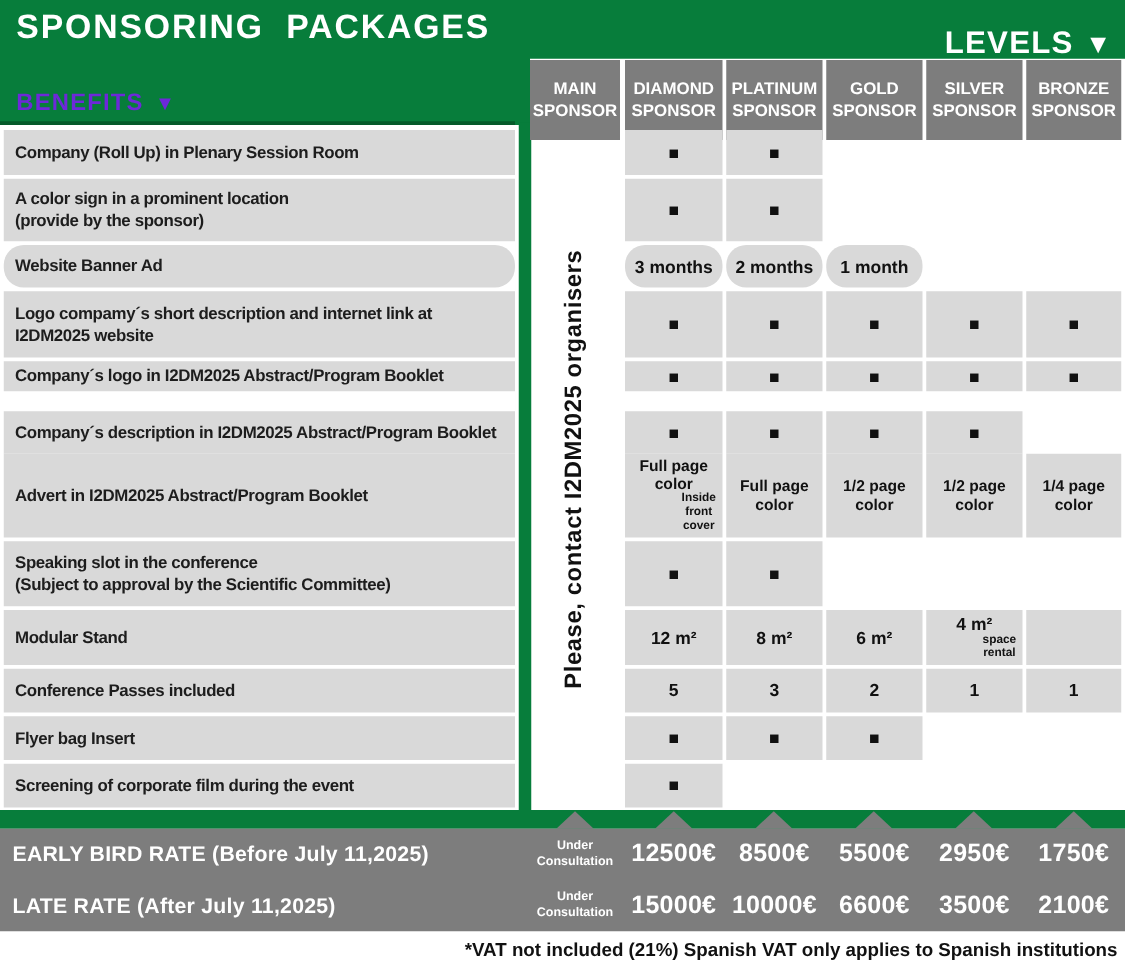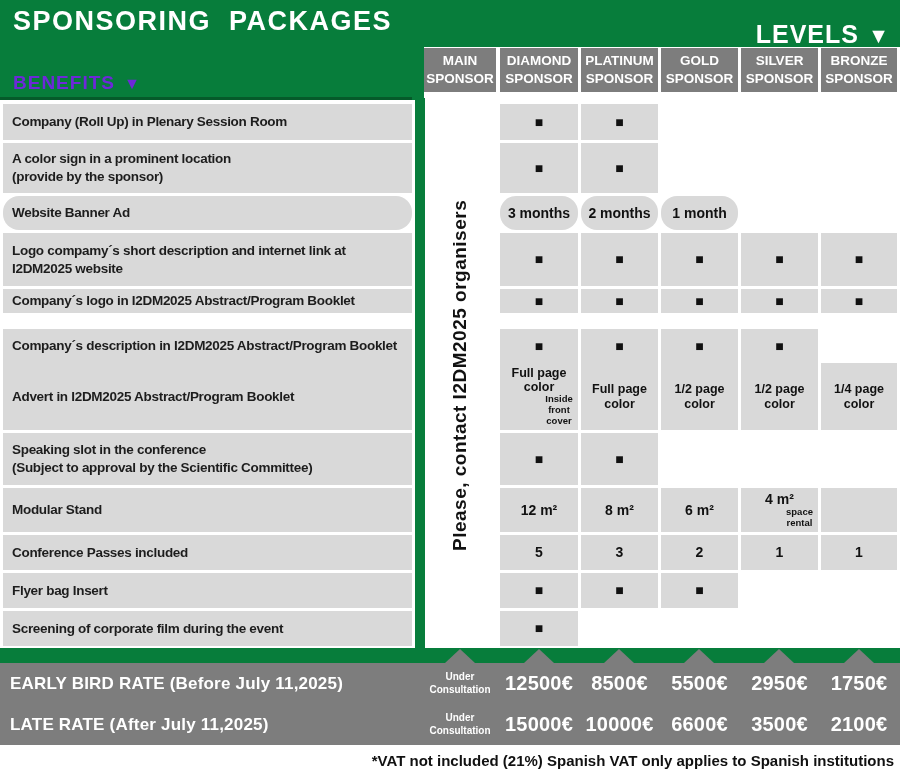--- a/index.html
+++ b/index.html
@@ -24,21 +24,21 @@
   .tri { font-size:0.85em; margin-left:9px; }
 
   
   .cMain { left:424px; width:72px; }
   .cD { left:500px; width:78px; }
   .cP { left:581px; width:77px; }
   .cG { left:661px; width:77px; }
   .cS { left:741px; width:77px;text-align:right; }
   .cB { left:821px; width:76px; }
 
-  .colhead { top:48px; height:44px; background:var(--header_gray,#7d7d7d); color:#fff;
+  .colhead { top:48px; height:64px; background:var(--header_gray,#7d7d7d); color:#fff;
              font-weight:bold; font-size:13.5px; line-height:1.3; display:flex;
              align-items:center; justify-content:center; text-align:center; padding:0 18px; }
 
   
   .r1 { top:104px; height:36px; }  .r2 { top:143px; height:50px; }
   .r3 { top:196px; height:34px;border-radius:16px; }  .r4 { top:233px; height:53px; }
   .r5 { top:289px; height:24px; }  .r6 { top:329px; height:34px; }
   .r7 { top:363px; height:67px; }  .r8 { top:433px; height:52px; }
   .r9 { top:488px; height:44px; }  .r10 { top:535px; height:35px; }
   .r11 { top:573px; height:35px; } .r12 { top:611px; height:35px; }

